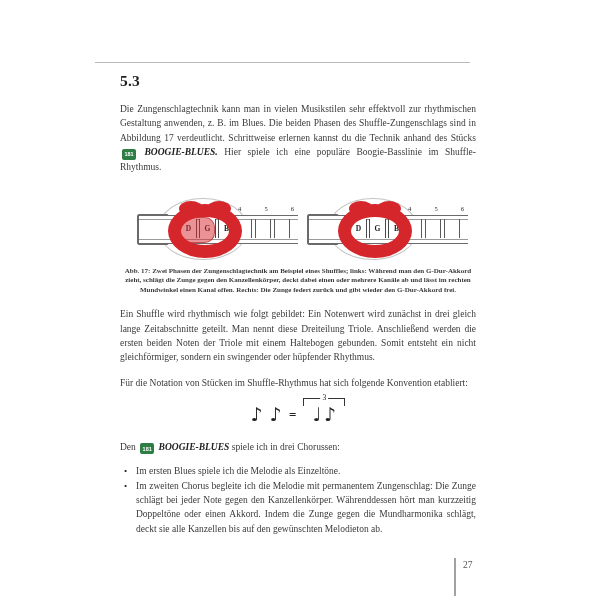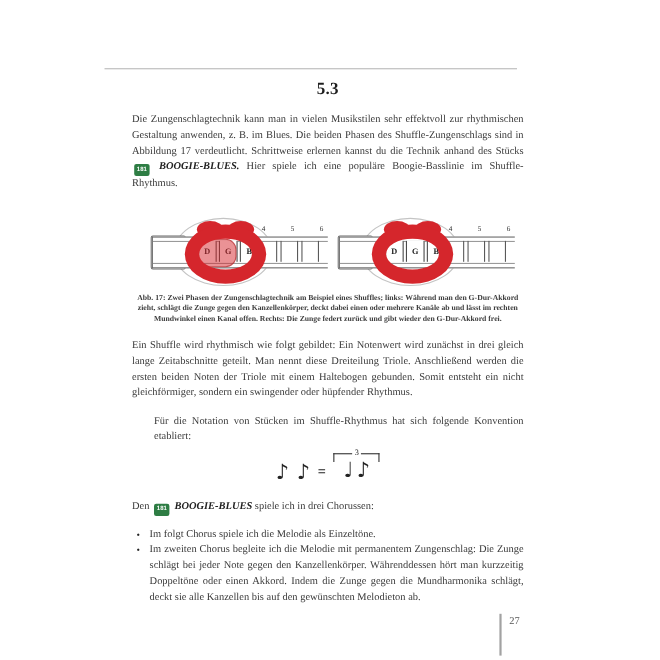--- a/index.html
+++ b/index.html
@@ -7,21 +7,21 @@
     width:600px;height:600px;background:#ffffff;position:relative;overflow:hidden;
     font-family:"Liberation Serif","DejaVu Serif",serif;color:#3a3a3a;
   }
   .top-rule{
     position:absolute;left:95px;top:62px;width:375px;height:1px;background:#b9b9b9;
   }
   .content{
     position:absolute;left:120px;top:0;width:356px;
   }
   .heading{
-    margin-top:72px;display:flex;gap:22px;align-items:center;
+    margin-top:72px;display:flex;gap:22px;align-items:flex-start;
     font-size:15.5px;font-weight:bold;color:#1e1e1e;letter-spacing:.2px;flex-direction:column;
   }
   p.body-text{
     margin:0;margin-top:12px;font-size:9.5px;line-height:14.3px;text-align:justify;color:#3a3a3a;
   }
   .track-badge{
     display:inline-flex;align-items:center;justify-content:center;
     width:14px;height:11px;border-radius:2px;background:#2e7d44;color:#fff;
     font-size:5.5px;font-weight:bold;font-family:"Liberation Sans",sans-serif;
     vertical-align:-1px;margin:0 2px;
@@ -169,21 +169,21 @@
         <div class="lip-ring"></div>
       </div>
     </div>
 
   </div>
 
   <div class="caption">Abb. 17: Zwei Phasen der Zungenschlagtechnik am Beispiel eines Shuffles; links: Während man den G-Dur-Akkord zieht, schlägt die Zunge gegen den Kanzellenkörper, deckt dabei einen oder mehrere Kanäle ab und lässt im rechten Mundwinkel einen Kanal offen. Rechts: Die Zunge federt zurück und gibt wieder den G-Dur-Akkord frei.</div>
 
   <p class="body-text" style="">Ein Shuffle wird rhythmisch wie folgt gebildet: Ein Notenwert wird zunächst in drei gleich lange Zeitabschnitte geteilt. Man nennt diese Dreiteilung Triole. Anschließend werden die ersten beiden Noten der Triole mit einem Haltebogen gebunden. Somit entsteht ein nicht gleichförmiger, sondern ein swingender oder hüpfender Rhythmus.</p>
 
-  <p class="body-text" style="margin-top:11px;margin-left:20px;">Für die Notation von Stücken im Shuffle-Rhythmus hat sich folgende Konvention etabliert:</p>
+  <p class="body-text" style="margin-top:11px;">Für die Notation von Stücken im Shuffle-Rhythmus hat sich folgende Konvention etabliert:</p>
 
   <div class="notation">
     <span class="note">♪</span>
     <span class="note">♪</span>
     <span class="eq">=</span>
     <span class="trip">
       <span class="bracket">
         <span class="n3">3</span>
       </span>
       <span class="trip-notes">
@@ -192,20 +192,20 @@
       </span>
     </span>
   </div>
 
   <p class="body-text" style="margin-top:6px;"><span>Den</span>
     <span class="track-badge">181</span>
     <span class="track-title">BOOGIE-BLUES</span>
     <span>spiele ich in drei Chorussen:</span></p>
 
   <ul class="bullets">
-    <li>Im folgt Chorus spiele ich die Melodie als Einzeltöne.</li>
+    <li>Im ersten Blues spiele ich die Melodie als Einzeltöne.</li>
     <li>Im zweiten Chorus begleite ich die Melodie mit permanentem Zungenschlag: Die Zunge schlägt bei jeder Note gegen den Kanzellenkörper. Währenddessen hört man kurzzeitig Doppeltöne oder einen Akkord. Indem die Zunge gegen die Mundharmonika schlägt, deckt sie alle Kanzellen bis auf den gewünschten Melodieton ab.</li>
   </ul>
 
 </div>
 
 <div class="footer-rule"></div>
 <div class="page-number">27</div>
 
 </body></html>

